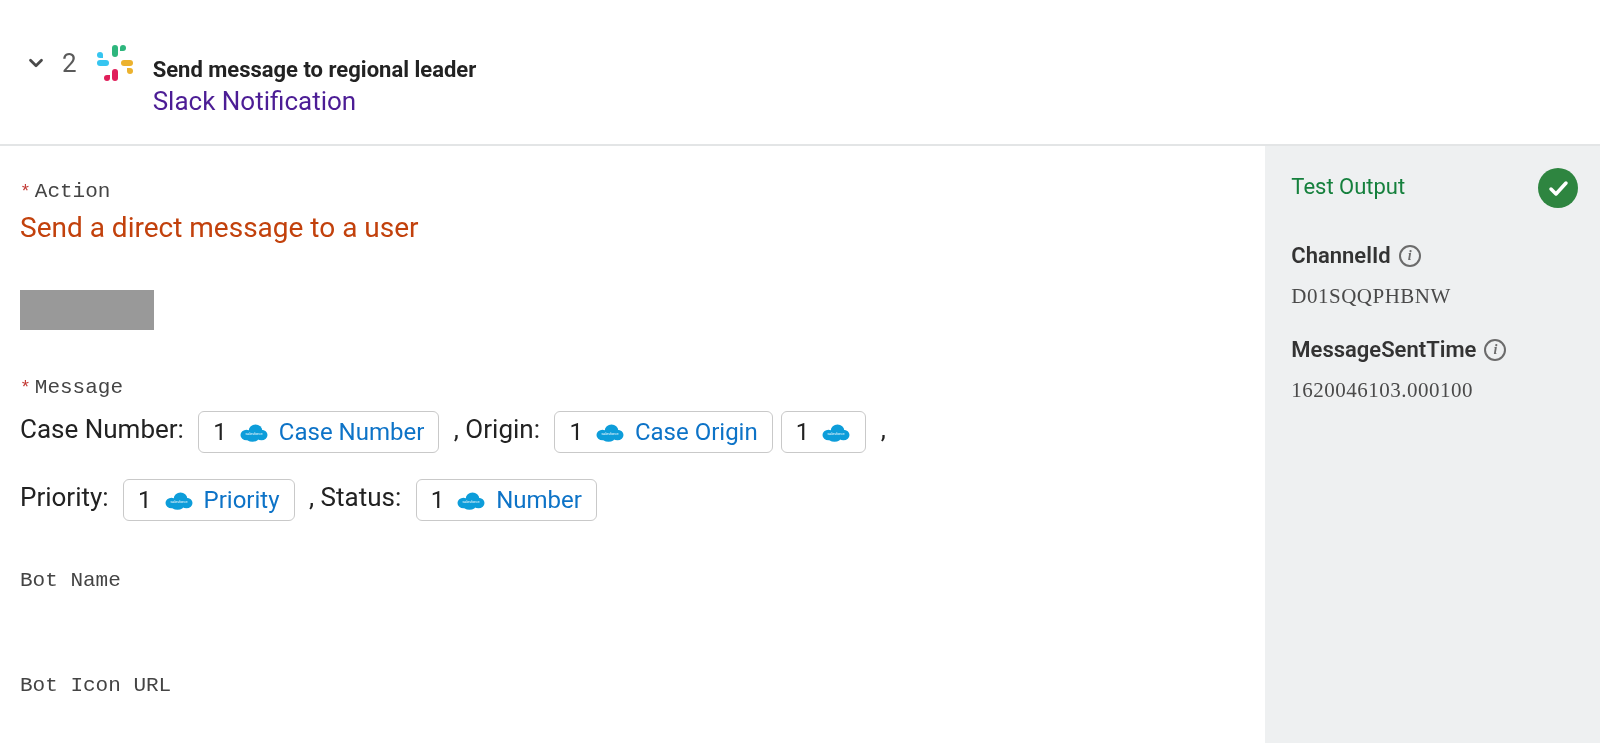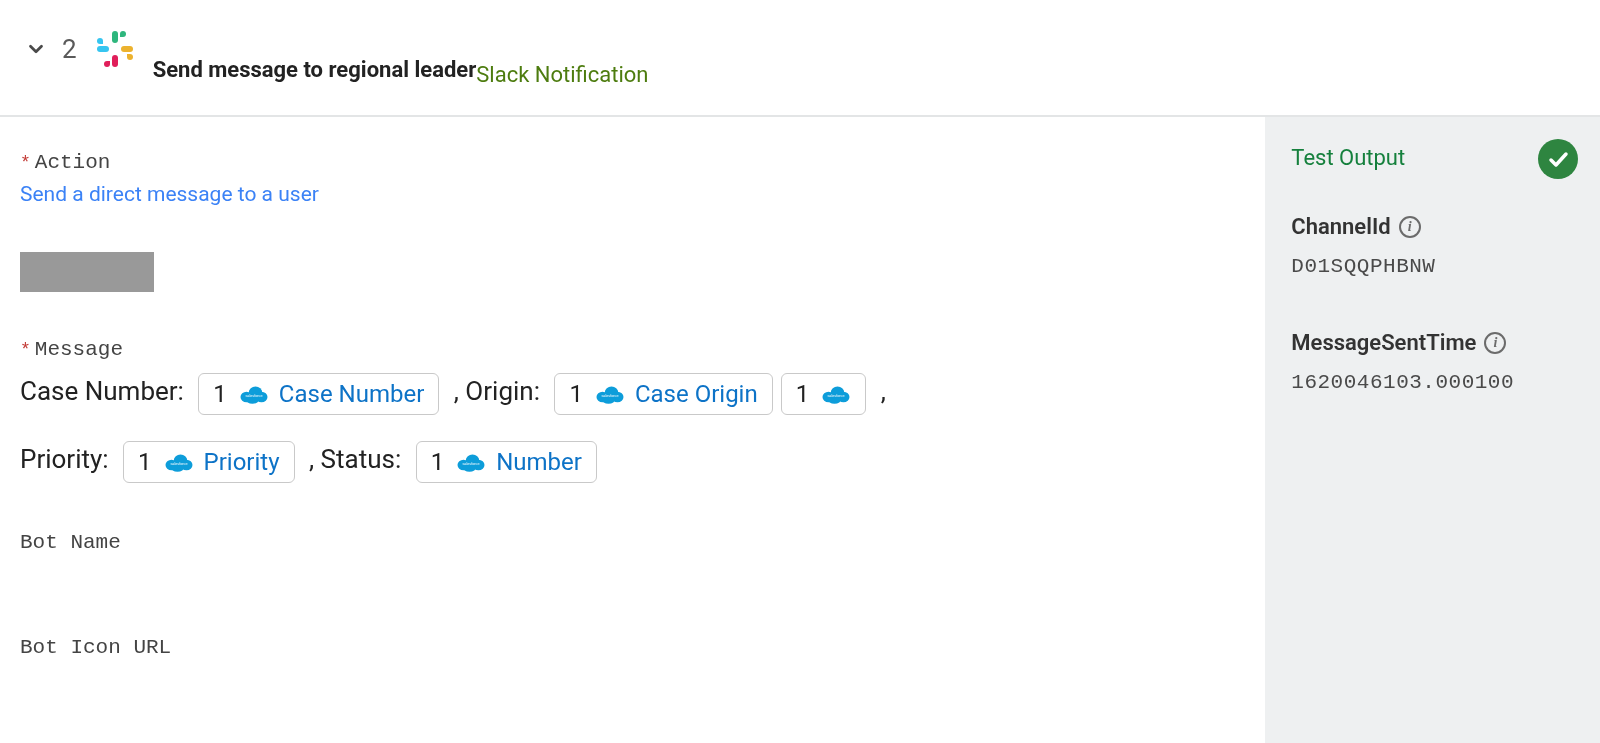--- a/index.html
+++ b/index.html
@@ -41,23 +41,23 @@
   .step-num {
     font-size: 26px;
     color: #5a5a5a;
     margin-left: -4px;
   }
   .slack-logo {
     width: 40px; height: 40px;
     position: relative;
   }
   .slack-logo svg { width: 40px; height: 40px; }
-  .step-titles { display: flex; flex-direction: row; margin-top: 48px; }
+  .step-titles { display: flex; flex-direction: column; margin-top: 48px; }
   .step-title { font-weight: 700; font-size: 22px; color: #222; line-height: 1.1; }
-  .step-subtitle { font-size: 22px; color: #4d7c0f; margin-top: 4px; }
+  .step-subtitle { font-size: 26px; color: #4c1d95; margin-top: 4px; }
 
   
   .body {
     display: flex;
     height: calc(100%);
     position: relative;
   }
   .form-col {
     flex: 1 1 auto;
     padding: 34px 20px 20px 20px;
@@ -77,22 +77,22 @@
     font-family: Liberation Mono, monospace;
   }
   .label:first-child { margin-top: 0; }
   .label.req::before {
     content: "*";
     color: var(--req);
     margin-right: 4px;
     font-size: 18px;
   }
   .value {
-    font-size: 21px;
-    color: #3b82f6;
+    font-size: 28px;
+    color: #c2410c;
     margin-top: 8px;
   }
 
   .user-placeholder {
     width: 134px; height: 40px;
     background: #999;
   }
   .spacer-20{height:12px;}
 
   
@@ -140,37 +140,37 @@
   }
   .side-check svg { stroke: #fff; }
 
   .kv-label {
     font-size: 22px;
     font-weight: 600;
     color: #333;
     display: inline-flex;
     align-items: center;
     gap: 8px;
-    margin-top: 52px;
+    margin-top: 28px;
   }
   .kv-label:first-of-type { margin-top: 44px; text-align: right; }
   .info-circ {
     width: 22px; height: 22px;
     border: 2px solid #6b6b6b;
     border-radius: 50%;
     display: inline-flex;
     align-items: center; justify-content: center;
     font-family: Georgia, serif;
     font-style: italic;
     font-weight: 700;
     font-size: 14px;
     color: #6b6b6b;
   }
   .kv-value {
-    font-family: Liberation Mono, monospace;
+    font-family: Liberation Serif, serif;
     font-size: 21px;
     letter-spacing: 0.5px;
     color: #4a4a4a;
     margin-top: 16px;
   }
 </style>
 </head>
 <body>
 
 <div class="step-header">

